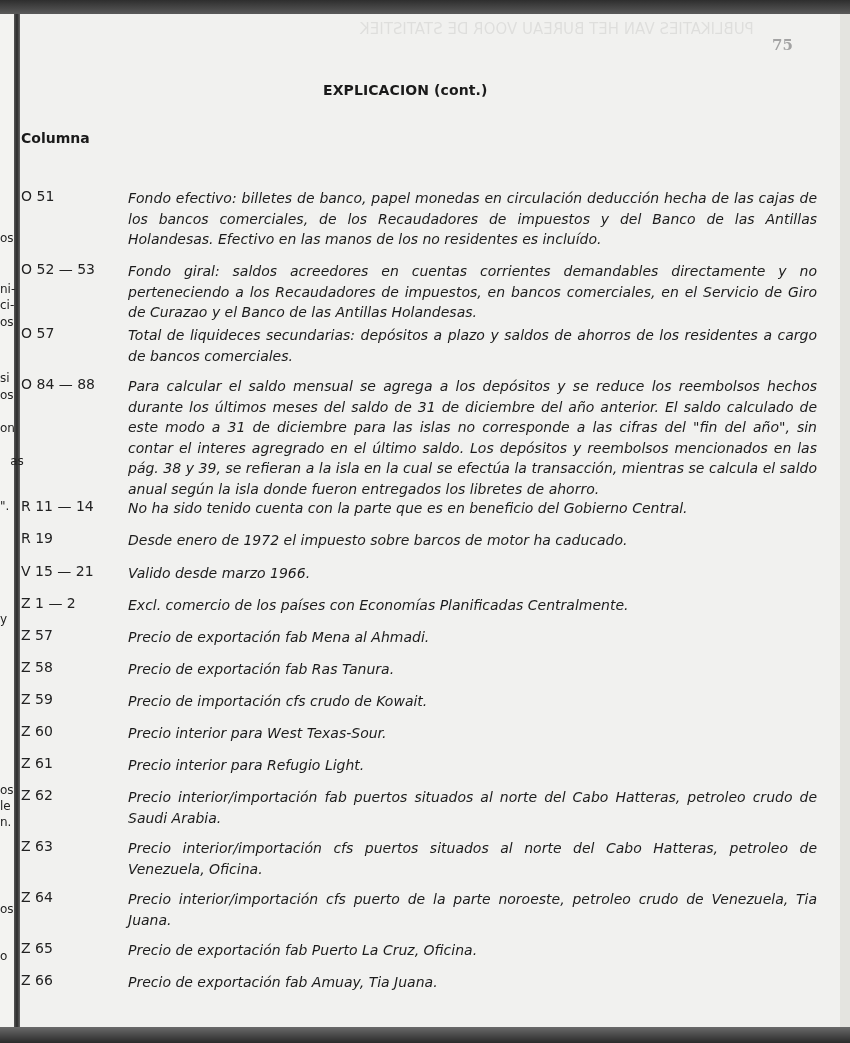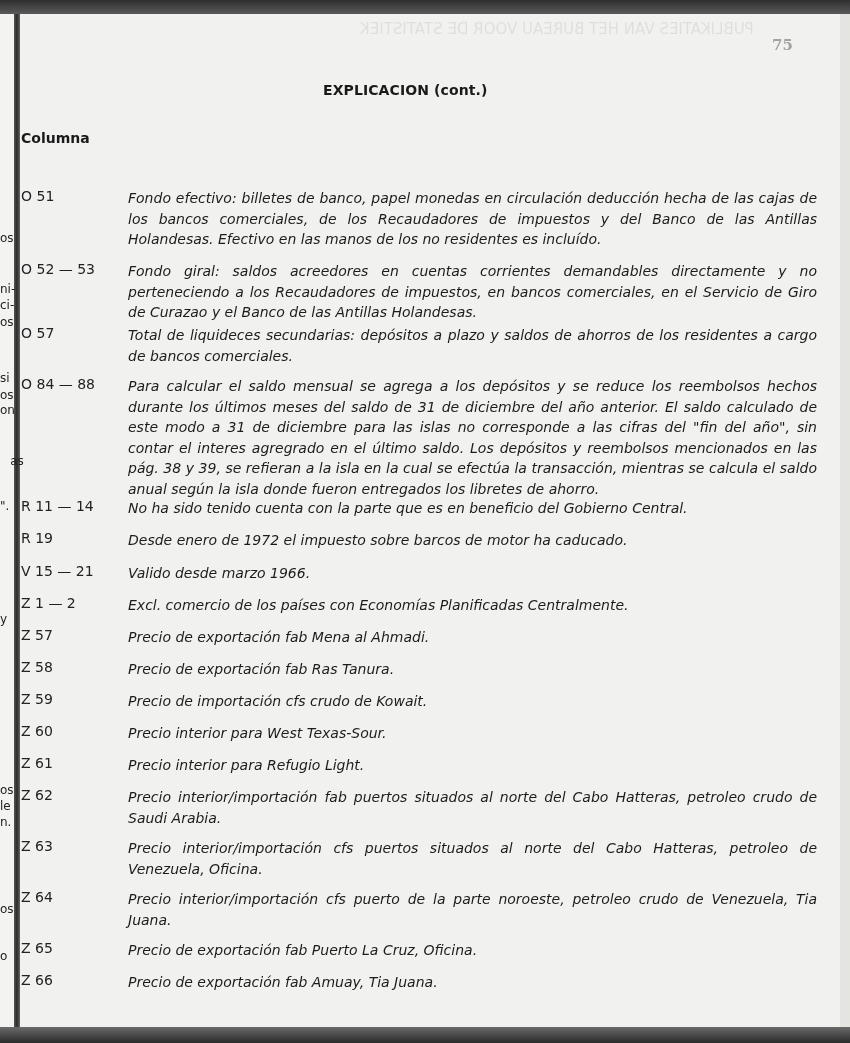--- a/index.html
+++ b/index.html
@@ -77,21 +77,21 @@
 <div class="bottom-band"></div>
 
 <div class="ghost" style="left:360px; top:20px; font-size:15px;">PUBLIKATIES VAN HET BUREAU VOOR DE STATISTIEK</div>
 
 <div class="margin-frag" style="top:232px;">os</div>
 <div class="margin-frag" style="top:283px;">ni-</div>
 <div class="margin-frag" style="top:299px;">ci-</div>
 <div class="margin-frag" style="top:316px;">os</div>
 <div class="margin-frag" style="top:372px;">si</div>
 <div class="margin-frag" style="top:389px;">os</div>
-<div class="margin-frag" style="top:404px;">on</div>
+<div class="margin-frag" style="top:422px;">on</div>
 <div class="margin-frag" style="top:455px;text-align:center;">as</div>
 <div class="margin-frag" style="top:500px;">".</div>
 <div class="margin-frag" style="top:613px;">y</div>
 <div class="margin-frag" style="top:784px;">os</div>
 <div class="margin-frag" style="top:800px;">le</div>
 <div class="margin-frag" style="top:816px;">n.</div>
 <div class="margin-frag" style="top:903px;">os</div>
 <div class="margin-frag" style="top:950px;">o</div>
 
 <div class="page-number">75</div>

